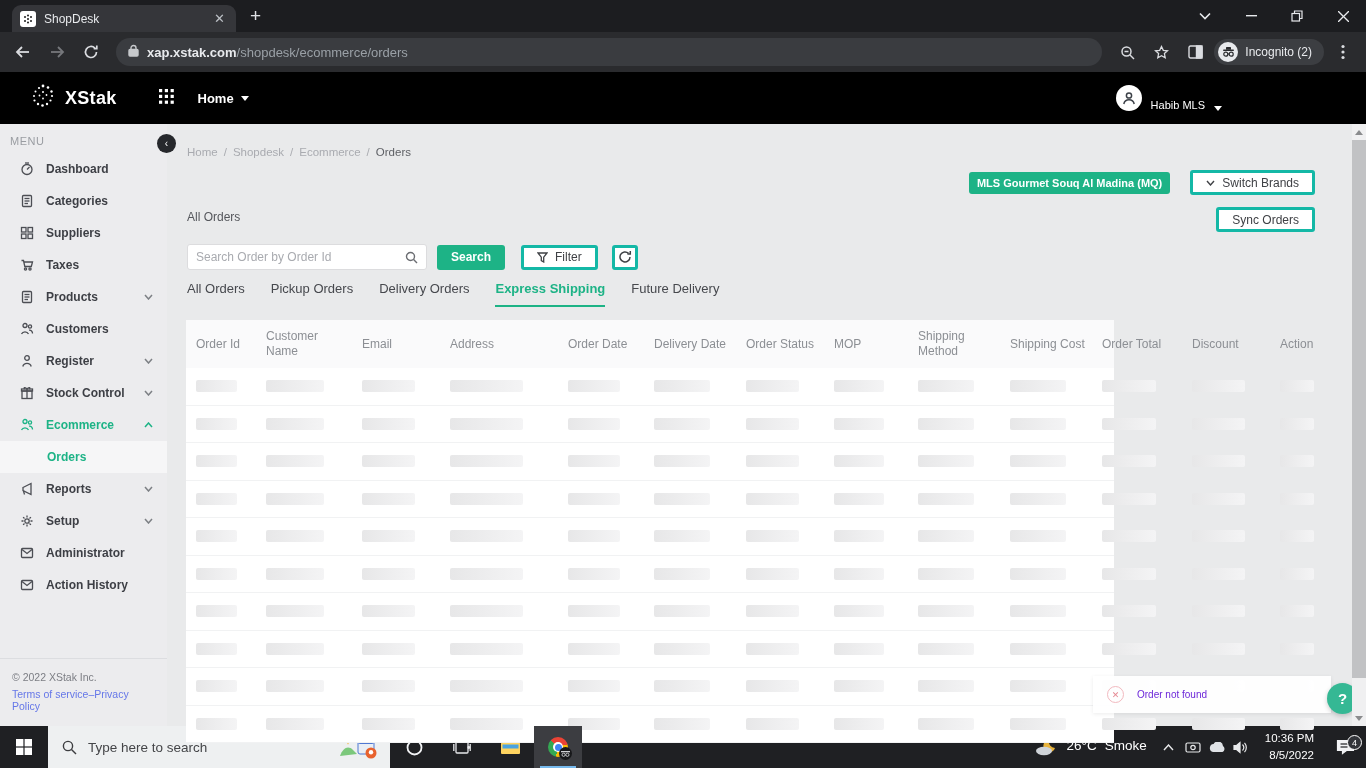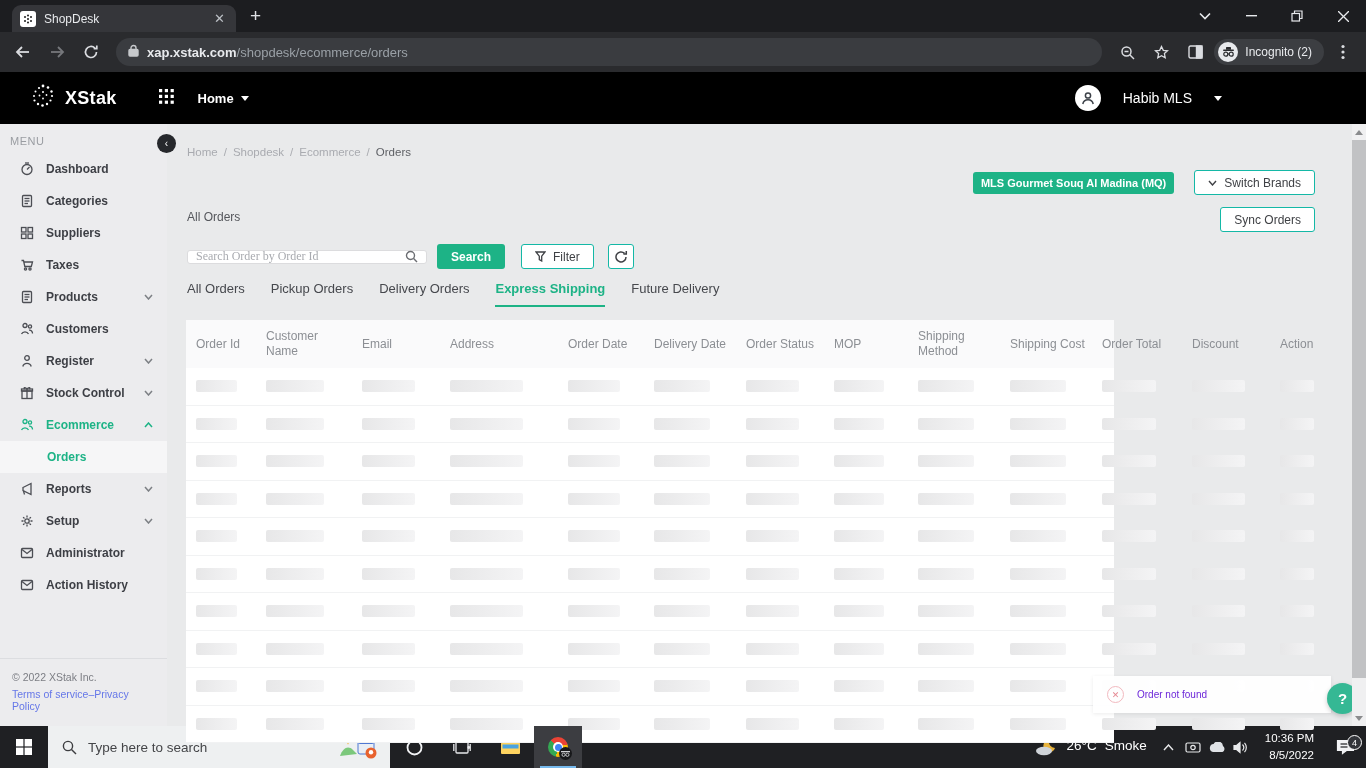--- a/index.html
+++ b/index.html
@@ -25,21 +25,21 @@
   .url b { color:#e8eaed; font-weight:600; }
   .incog-chip { height:26px; background:#3c3e42; border-radius:13px; display:flex; align-items:center; gap:7px; padding:0 12px 0 4px; color:#e8eaed; font-size:12px; }
   .spy { width:20px; height:20px; border-radius:50%; background:#e8eaed; display:flex; align-items:center; justify-content:center; }
 
   
   .appheader { height:52px; background:#000; display:flex; align-items:center; color:#fff; padding:0 24px 0 30px; }
   .brandmark { margin-right:9px; }
   .brandname { font-size:18px; font-weight:700; letter-spacing:.3px; }
   .appgrid { margin-left:42px; }
   .nav-home { margin-left:24px; font-size:13px; font-weight:700; display:flex; align-items:center; gap:7px; }
-  .user { margin-left:auto; display:flex; align-items:center; gap:22px; font-size:14px; margin-right:120px; }
+  .user { margin-left:auto; display:flex; align-items:flex-end; gap:9px; font-size:11px; margin-right:120px; }
   .avatar { width:26px; height:26px; border-radius:50%; background:#fff; display:flex; align-items:center; justify-content:center; }
   .caret-down { width:0; height:0; border-left:4px solid transparent; border-right:4px solid transparent; border-top:5px solid #fff; }
 
   
   .workspace { display:flex; height:602px; position:relative; }
 
   
   .sidebar { width:167px; background:#ececee; position:relative; flex:0 0 167px; display:flex; flex-direction:column; }
   .menu-label { color:#9a9da2; font-size:11px; letter-spacing:.5px; padding:11px 0 6px 10px; }
   .collapse-btn { position:absolute; top:10px; right:-9px; width:19px; height:19px; border-radius:50%; background:#26282c;
@@ -60,26 +60,26 @@
   .copyright { font-size:10.5px; color:#7c7e84; margin-bottom:5px; }
   .legal { font-size:10.5px; color:#6577e8; }
   .legal .sep { color:#6577e8; }
 
   
   .main { flex:1; position:relative; background:#e9eaeb; }
   .breadcrumb { position:absolute; top:22px; left:20px; font-size:11.5px; color:#a9abb0; display:flex; gap:6px; }
   .bc-item.current { color:#5f6166; }
   .badge-row { position:absolute; top:46px; right:51px; display:flex; align-items:center; gap:20px; }
   .brand-badge { background:#1db386; color:#fff; font-size:11px; font-weight:700; padding:5px 8px; border-radius:3px; }
-  .btn-light { background:#fff; border:1px solid #14b8a6; border-radius:3px; font-size:12px; color:#3f4145;
+  .btn-light { background:#fff; border:3px solid #14b8a6; border-radius:3px; font-size:12px; color:#3f4145;
                height:25px; display:inline-flex; align-items:center; justify-content:center; padding:0 13px; gap:7px; cursor:pointer; font-family:inherit; }
   .sync-row { position:absolute; top:83px; right:51px; }
   .section-title { position:absolute; top:86px; left:20px; font-size:12px; color:#55575c; }
   .search-row { position:absolute; top:120px; left:20px; display:flex; align-items:center; }
-  .search-box { width:240px; height:14px; background:#fff; border:1px solid #dcdcde; border-radius:3px; display:flex; align-items:center; padding:0 8px;font-family:Liberation Serif, serif; }
+  .search-box { width:240px; height:14px; background:#fff; border:1px solid #dcdcde; border-radius:3px; display:flex; align-items:center; padding:12px 8px; }
   .search-box input { border:none; outline:none; flex:1; font-size:12px; color:#3f4145; font-family:inherit; background:transparent; }
   .search-box input::placeholder { color:#a9abb0; }
   .btn-green { background:#1db386; color:#fff; border:none; border-radius:3px; height:25px; padding:0 14px; font-size:12px; font-weight:600; margin-left:10px; cursor:pointer; font-family:inherit; }
   .filter-btn { margin-left:16px; }
   .refresh-btn { margin-left:14px; width:26px; padding:0; }
   .tabs { position:absolute; top:157px; left:20px; display:flex; gap:26px; }
   .tab-item { font-size:13px; color:#46484d; padding-bottom:9px; cursor:pointer; }
   .tab-item.active { color:#1db386; font-weight:700; border-bottom:2px solid #1db386; }
   
   .table { position:absolute; top:196px; left:19px; width:928px; background:#fff; }

